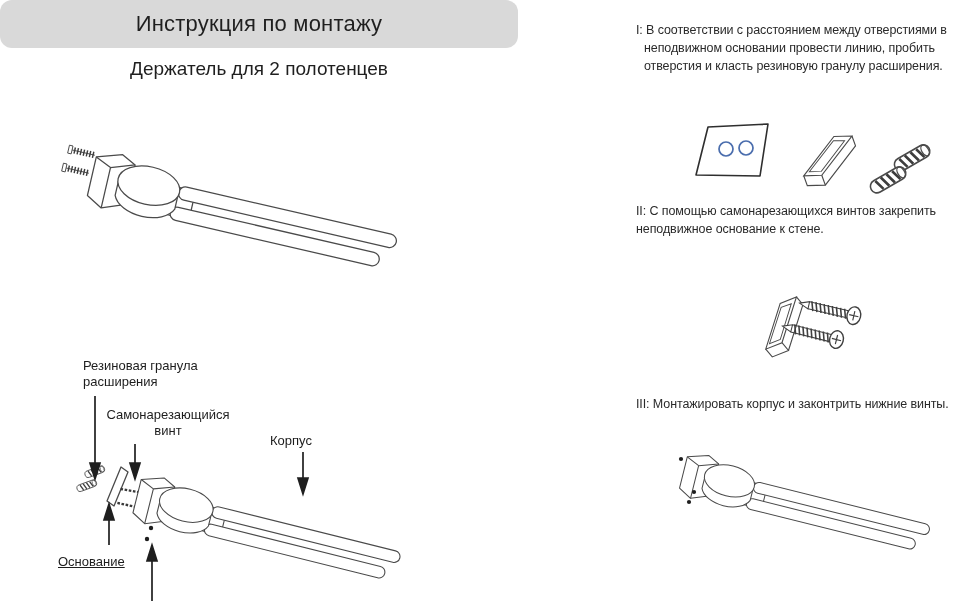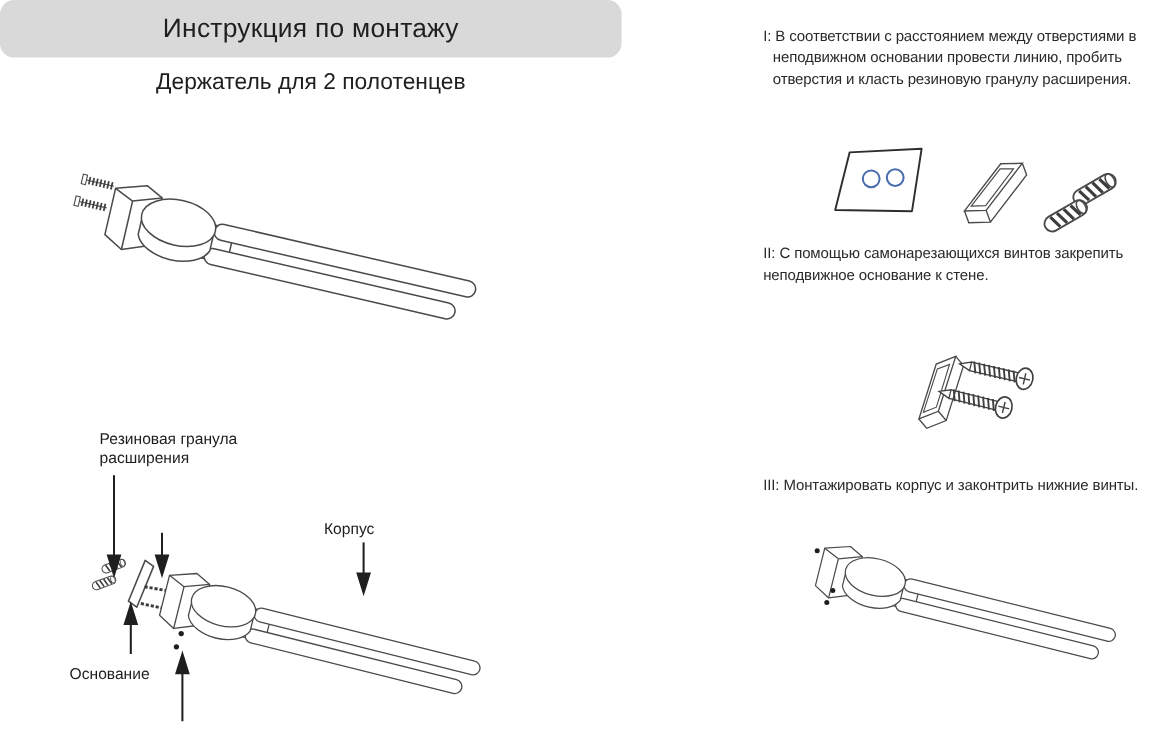--- a/index.html
+++ b/index.html
@@ -14,21 +14,21 @@
   .header-bar span{font-size:22px;letter-spacing:.2px;color:#1f1f1f;}
   .subtitle{
     position:absolute;left:0;top:58px;width:518px;text-align:center;
     font-size:19px;color:#1f1f1f;
   }
   .art{position:absolute;left:0;top:0;pointer-events:none;}
   .lbl{position:absolute;font-size:13px;line-height:1.22;color:#1d1d1d;}
   .lbl-expansion{left:37px;top:358px;width:132px;margin-left:46px;}
   .lbl-selftap{left:104px;top:407px;width:128px;text-align:center;}
   .lbl-body{left:270px;top:433px;}
-  .lbl-base{left:58px;top:554px;}
+  .lbl-base{left:58px;top:554px;text-decoration:underline;}
   .lbl-locking{left:140px;top:589px;margin-top:22px;}
   .step{
     position:absolute;left:636px;width:334px;font-size:12.5px;line-height:1.45;
     color:#2a2a2a;letter-spacing:-0.1px;
   }
   .step1{top:21px;padding-left:8px;text-indent:-8px;}
   .step2{top:202px;}
   .step3{top:395px;width:340px;}
 </style>
 </head>
@@ -142,20 +142,21 @@
 
     <g>
       <use href="#holder" transform="translate(688,448) rotate(14) scale(0.73)"></use>
       <circle cx="681" cy="459" r="2.1" fill="#1e1e1e"></circle>
       <circle cx="694" cy="492" r="2.1" fill="#1e1e1e"></circle>
       <circle cx="689" cy="502" r="2.1" fill="#1e1e1e"></circle>
     </g>
   </svg>
 
   <div class="lbl lbl-expansion">Резиновая гранула расширения</div>
+  <div class="lbl lbl-selftap">Самонарезающийся винт</div>
   <div class="lbl lbl-body">Корпус</div>
   <div class="lbl lbl-base">Основание</div>
   <div class="lbl lbl-locking">Запорный винт</div>
 
   <div class="step step1">I: В соответствии с расстоянием между отверстиями в неподвижном основании провести линию, пробить отверстия и класть резиновую гранулу расширения.</div>
   <div class="step step2">II: С помощью самонарезающихся винтов закрепить неподвижное основание к стене.</div>
   <div class="step step3">III: Монтажировать корпус и законтрить нижние винты.</div>
 
 </div>
 

